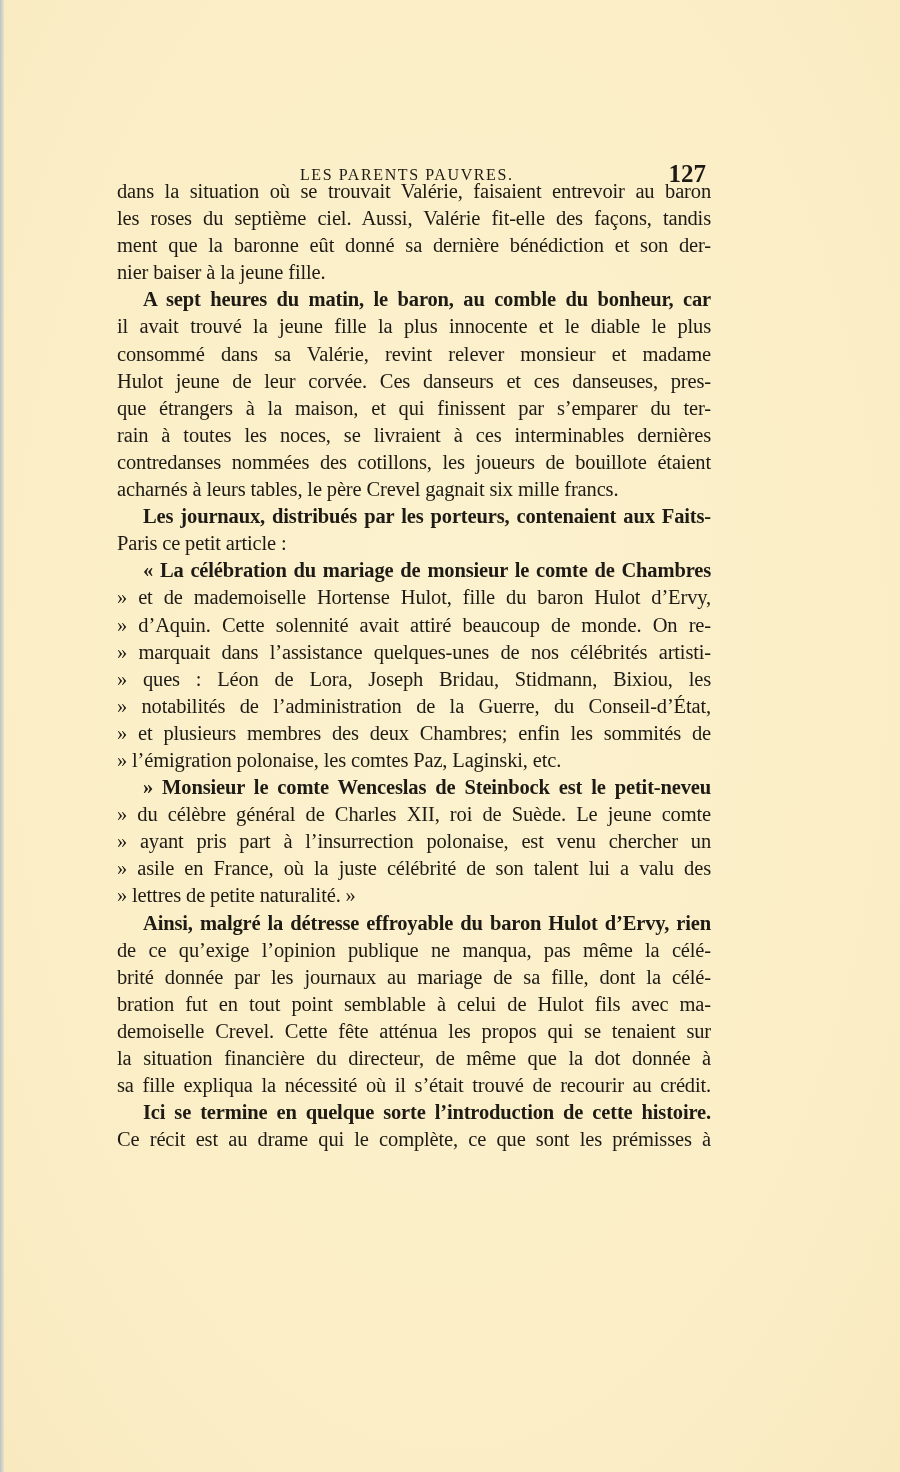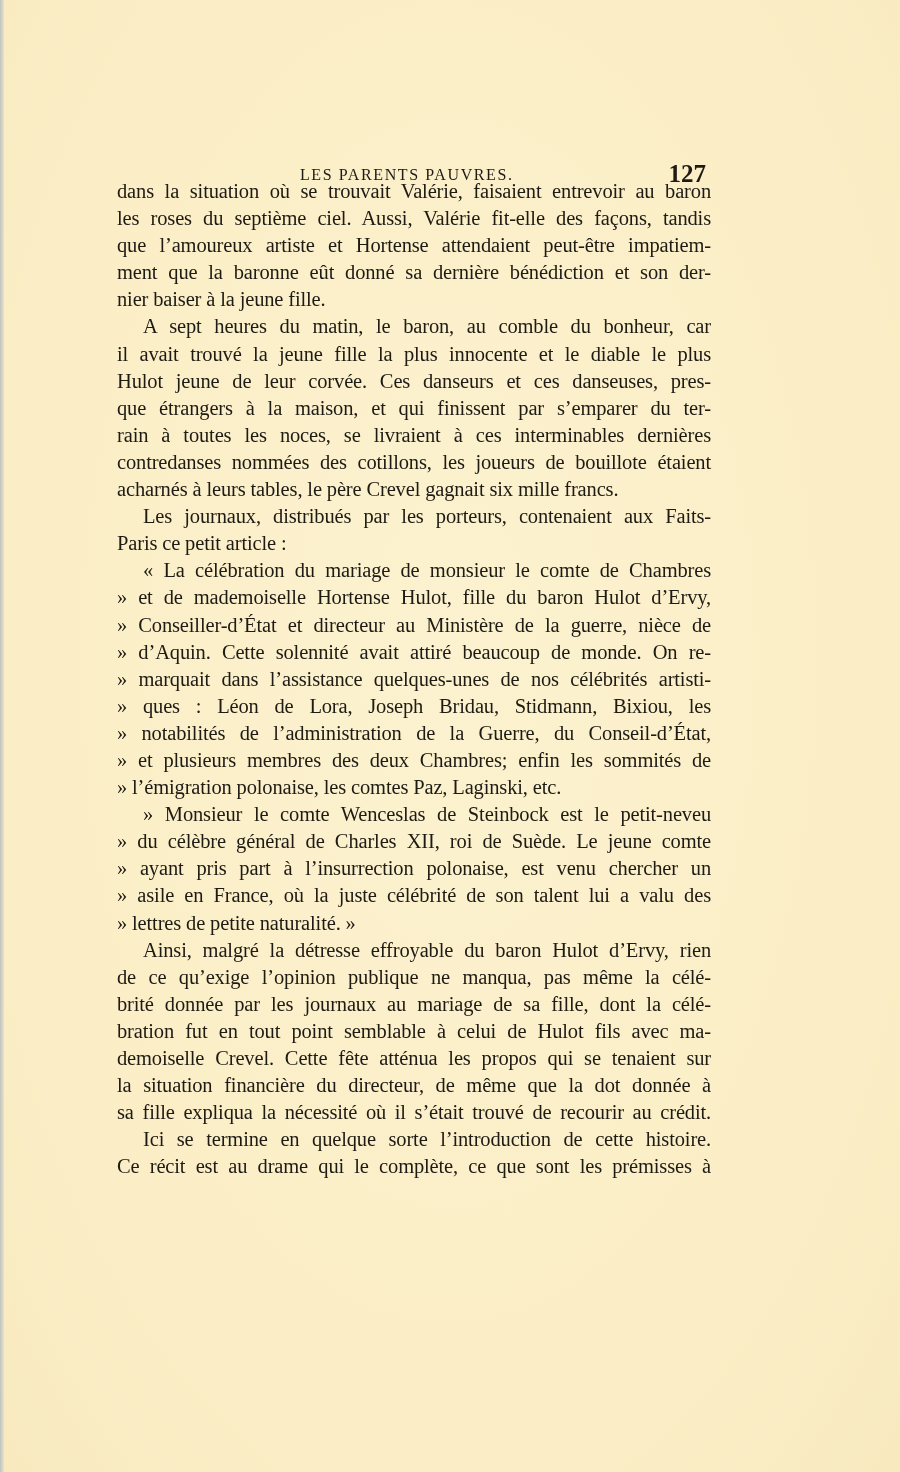--- a/index.html
+++ b/index.html
@@ -32,52 +32,51 @@
     .text {
       position: absolute; left: 117px; top: 178px; width: 594px;
       font-size: 20.5px; line-height: 27.1px;
     }
     .line {
       display: block; height: 27.1px; white-space: nowrap;
       text-align: justify; text-align-last: justify;
       letter-spacing: -0.15px;
     }
     .line.last { text-align-last: left; }
-    .line.indent { padding-left: 26px; }
+    .line.indent { padding-left: 26px; font-weight: bold; }
     .line.quote { padding-left: 0; }
   </style>
 </head>
 <body>
 
 <div class="page">
   <div class="edge"></div>
 
   <div class="header">
     <span class="running-title">LES PARENTS PAUVRES.</span>
     <span class="page-number">127</span>
   </div>
 
   <div class="text">
     <span class="line">dans la situation où se trouvait Valérie, faisaient entrevoir au baron</span>
     <span class="line">les roses du septième ciel. Aussi, Valérie fit-elle des façons, tandis</span>
-    <span class="line">que l’amoureux artiste et Hortense attendaient peut-être impatiem-</span>
     <span class="line">ment que la baronne eût donné sa dernière bénédiction et son der-</span>
     <span class="line last">nier baiser à la jeune fille.</span>
     <span class="line indent">A sept heures du matin, le baron, au comble du bonheur, car</span>
     <span class="line">il avait trouvé la jeune fille la plus innocente et le diable le plus</span>
+    <span class="line">consommé dans sa Valérie, revint relever monsieur et madame</span>
     <span class="line">Hulot jeune de leur corvée. Ces danseurs et ces danseuses, pres-</span>
     <span class="line">que étrangers à la maison, et qui finissent par s’emparer du ter-</span>
     <span class="line">rain à toutes les noces, se livraient à ces interminables dernières</span>
     <span class="line">contredanses nommées des cotillons, les joueurs de bouillote étaient</span>
     <span class="line last">acharnés à leurs tables, le père Crevel gagnait six mille francs.</span>
     <span class="line indent">Les journaux, distribués par les porteurs, contenaient aux Faits-</span>
     <span class="line last">Paris ce petit article :</span>
     <span class="line indent">« La célébration du mariage de monsieur le comte de Chambres</span>
     <span class="line quote">» et de mademoiselle Hortense Hulot, fille du baron Hulot d’Ervy,</span>
-    <span class="line quote">» Conseiller-d’État et directeur au Ministère de la guerre, nièce de</span>
     <span class="line quote">» d’Aquin. Cette solennité avait attiré beaucoup de monde. On re-</span>
     <span class="line quote">» marquait dans l’assistance quelques-unes de nos célébrités artisti-</span>
     <span class="line quote">» ques : Léon de Lora, Joseph Bridau, Stidmann, Bixiou, les</span>
     <span class="line quote">» notabilités de l’administration de la Guerre, du Conseil-d’État,</span>
     <span class="line quote">» et plusieurs membres des deux Chambres; enfin les sommités de</span>
     <span class="line quote last">» l’émigration polonaise, les comtes Paz, Laginski, etc.</span>
     <span class="line indent">» Monsieur le comte Wenceslas de Steinbock est le petit-neveu</span>
     <span class="line quote">» du célèbre général de Charles XII, roi de Suède. Le jeune comte</span>
     <span class="line quote">» ayant pris part à l’insurrection polonaise, est venu chercher un</span>
     <span class="line quote">» asile en France, où la juste célébrité de son talent lui a valu des</span>

